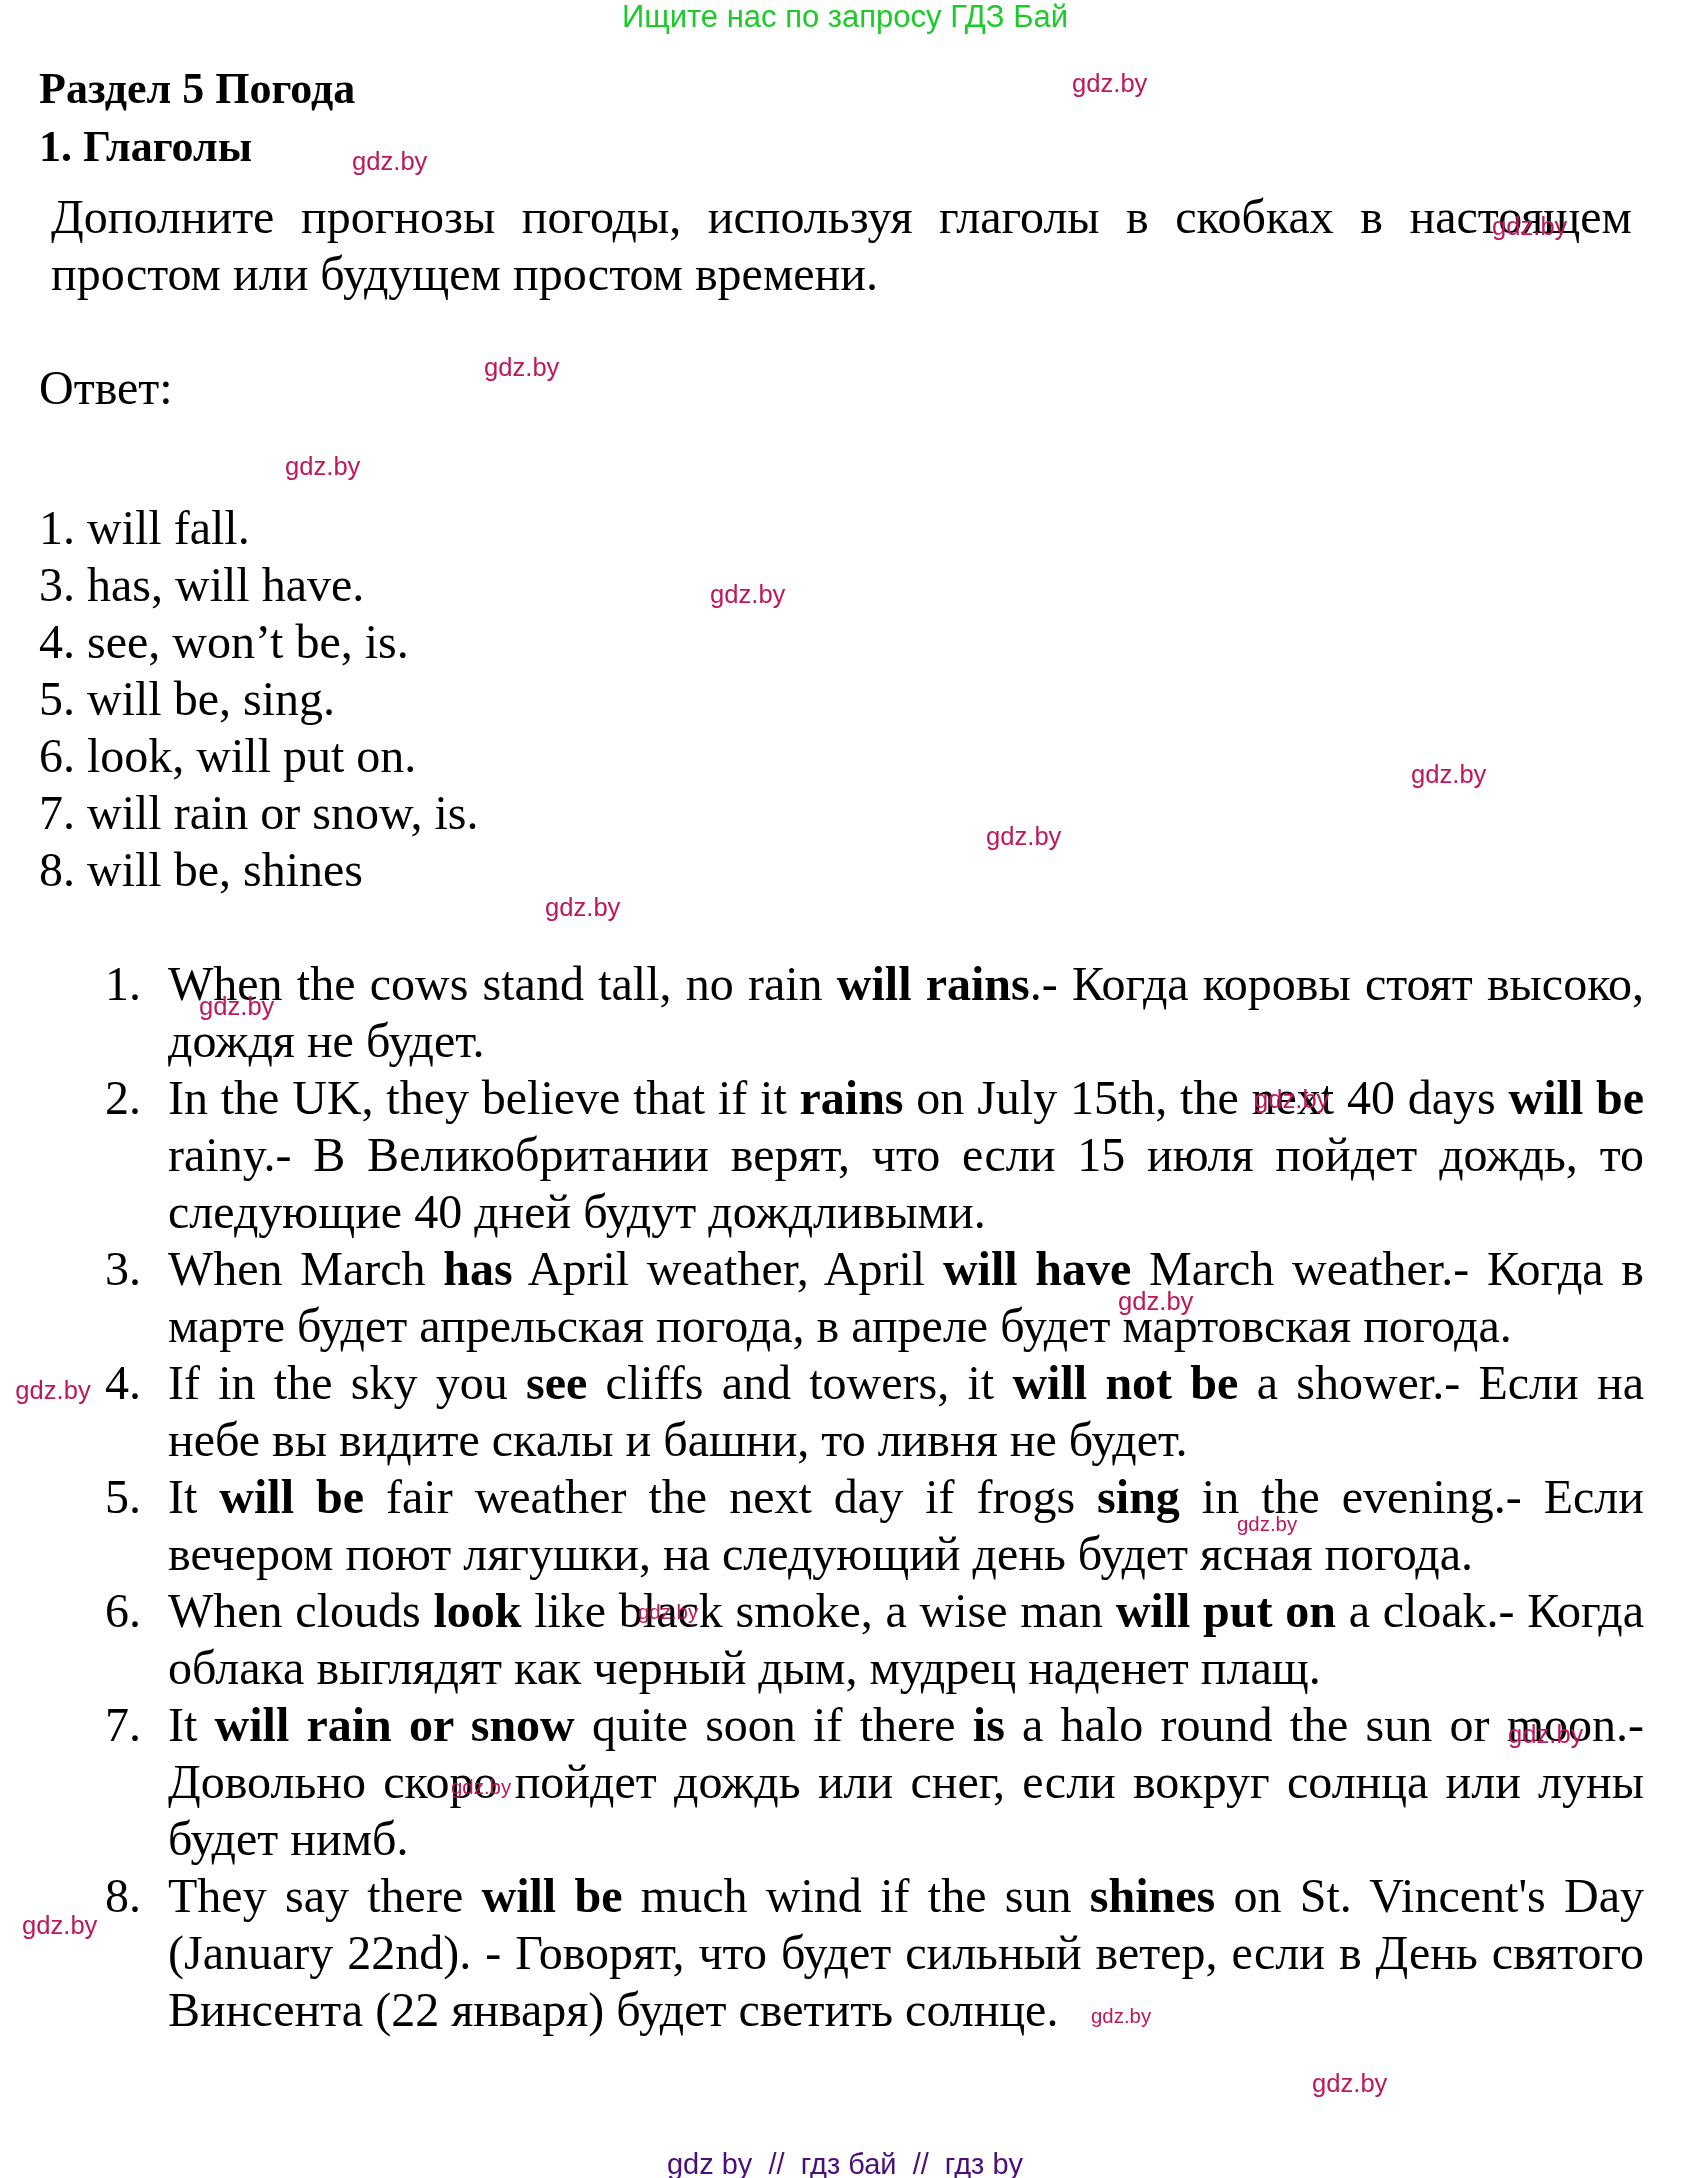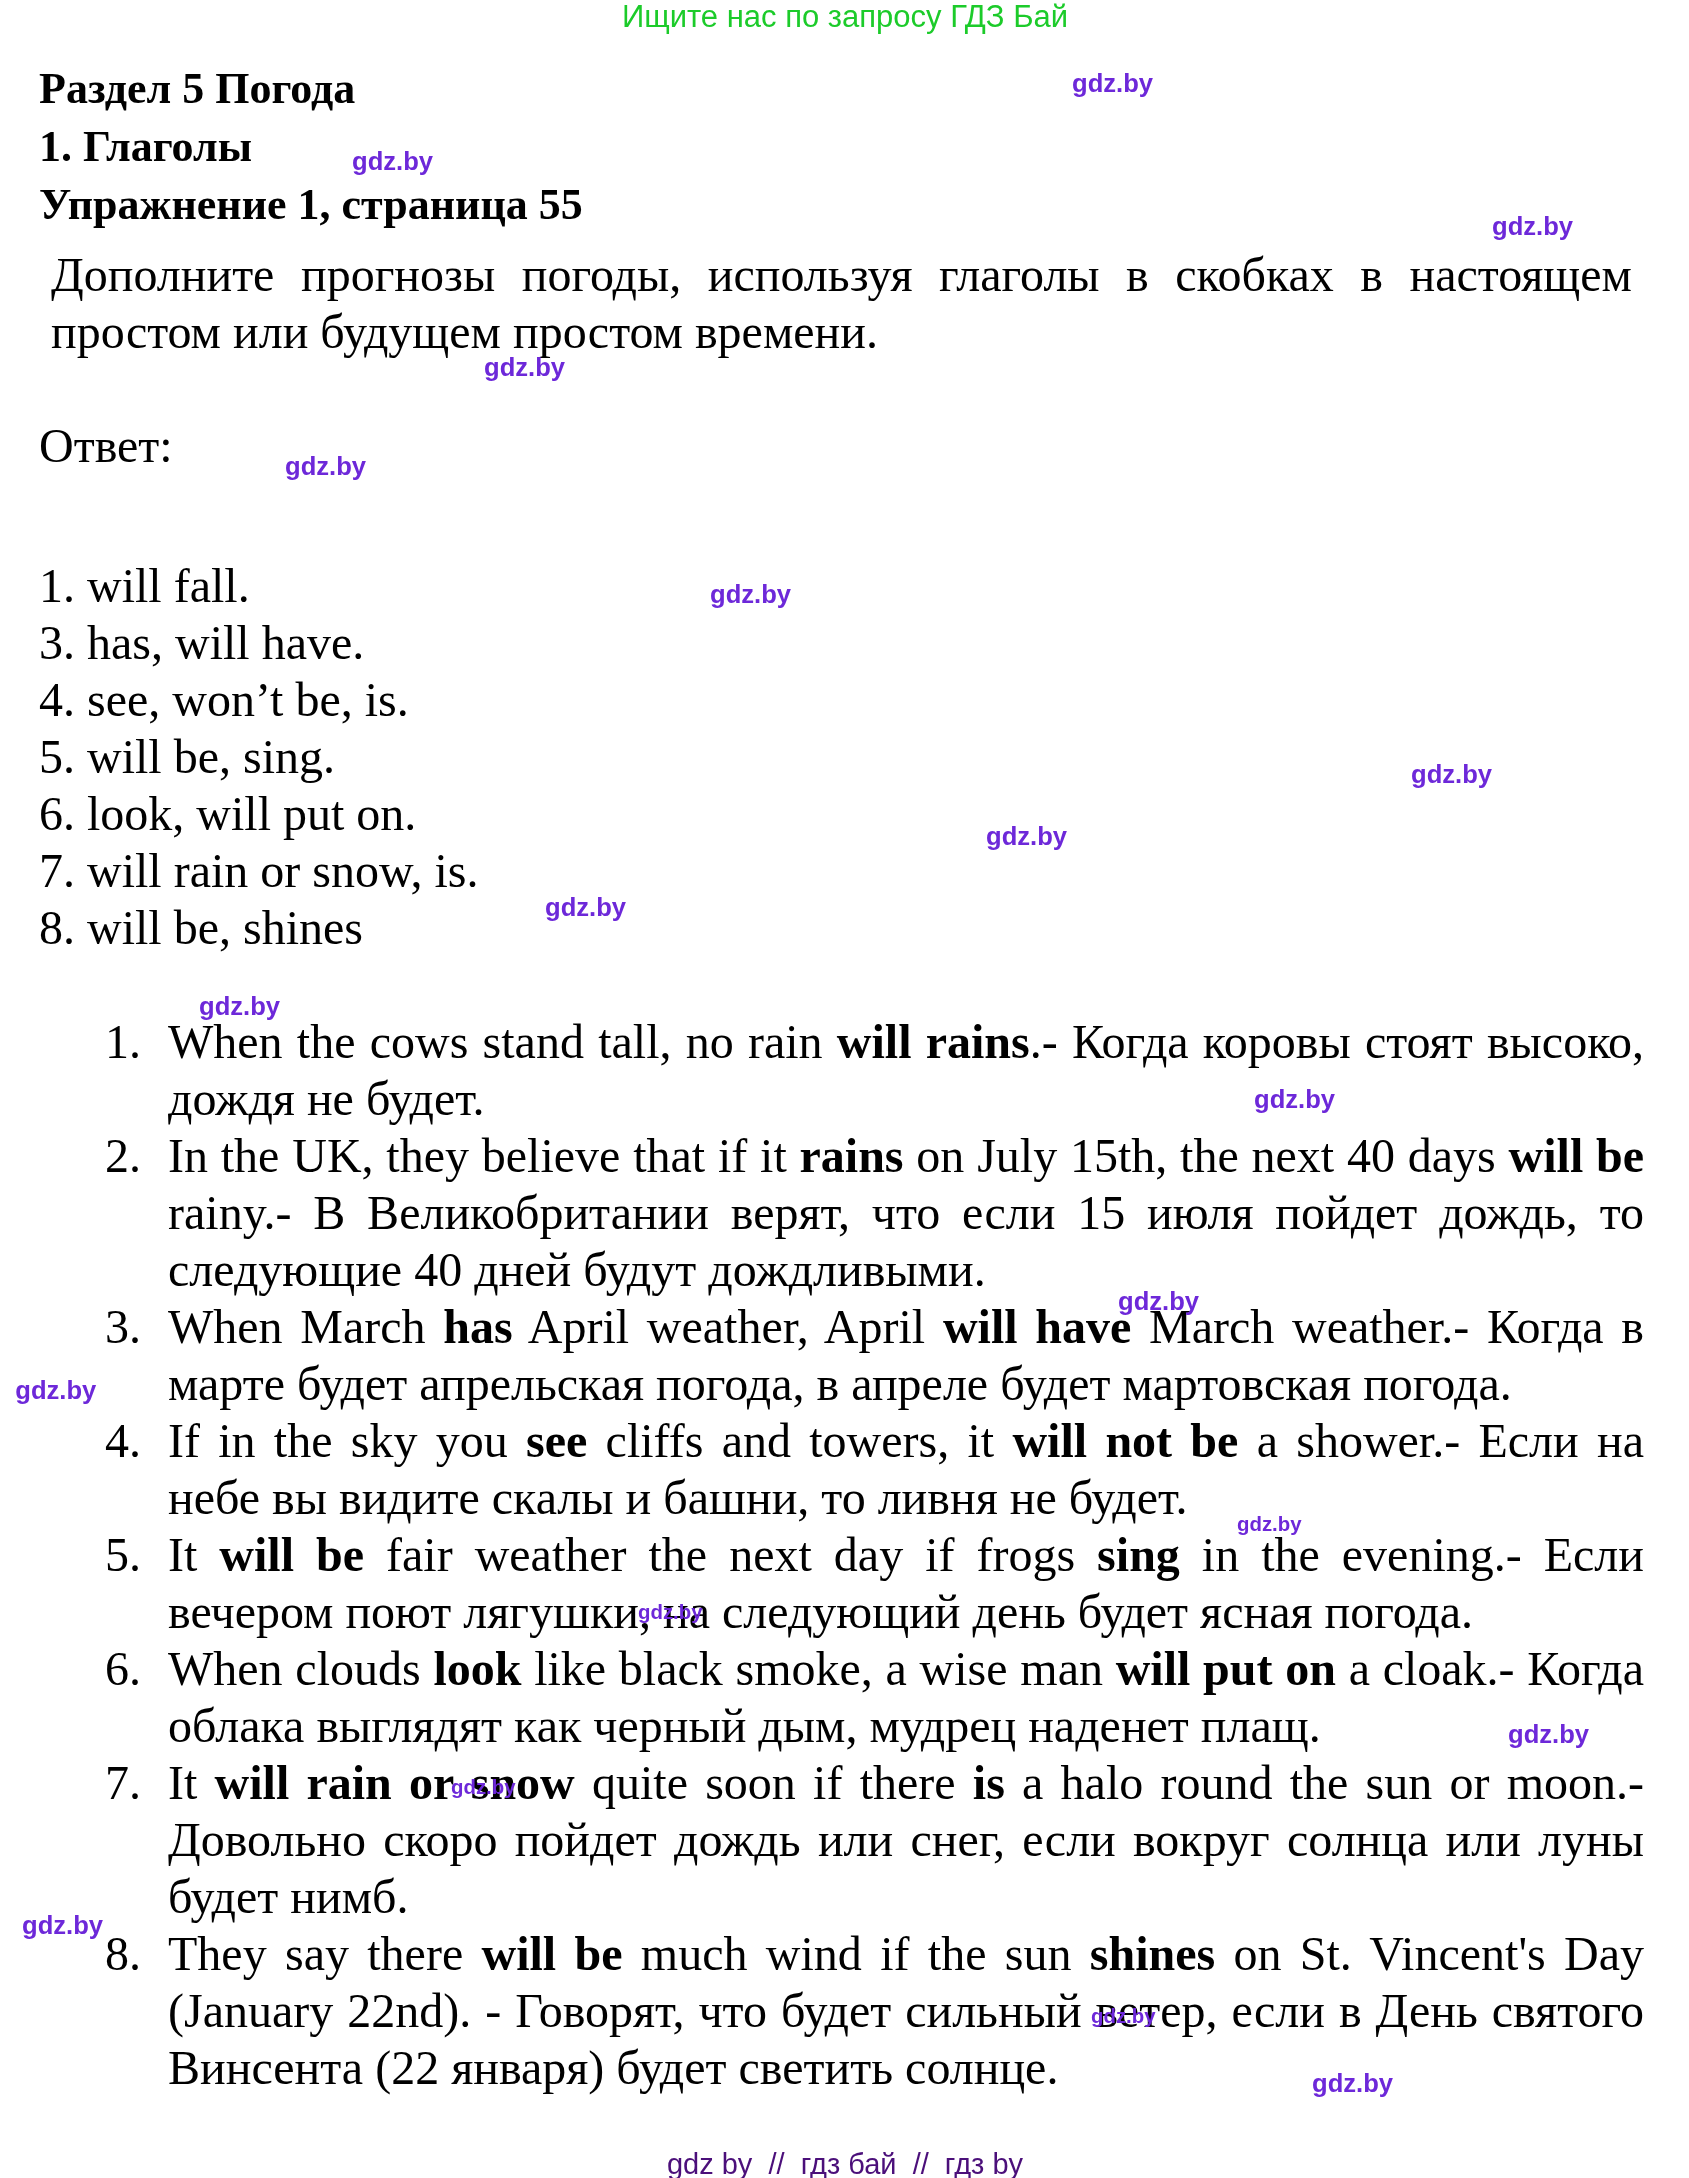--- a/index.html
+++ b/index.html
@@ -12,35 +12,34 @@
   .h { font-weight: bold; font-size: 44px; line-height: 58px; margin: 0; }
   .task { font-size: 48px; line-height: 57px; text-align: justify; margin: 12px; }
   .answer-label { font-size: 48px; line-height: 57px; margin-top: 57px; }
   .answers { list-style: none; margin: 83px 0 0 0; padding: 0; font-size: 48px; line-height: 57px; }
   .answers li { margin: 0; }
   .items { list-style: none; margin: 57px 0 0 0; padding: 0; font-size: 48px; line-height: 57px; }
   .items li { position: relative; padding-left: 129px; text-align: justify; }
   .items .num { position: absolute; left: 66px; top: 0; }
   .items b { font-weight: bold; }
   .wm { position: absolute; font-family: "Liberation Sans", "DejaVu Sans", sans-serif;
-        font-size: 25.6px; line-height: 27px; color: #6d28d9; white-space: nowrap; font-weight: bold; }
+        font-size: 25.6px; line-height: 27px; color: #be185d; white-space: nowrap; }
   .wm.small { font-size: 20.4px; }
   .footer { position: absolute; top: 2148px; left: 0; width: 1690px; text-align: center;
             font-family: "Liberation Sans", "DejaVu Sans", sans-serif; font-size: 29px;
             color: #4b0f7a; white-space: pre; }
 </style>
 </head>
 <body>
 
 <div class="banner" style="color: rgb(28, 203, 42); text-align: center;">Ищите нас по запросу ГДЗ Бай</div>
 
 <div class="content">
   <h1 class="h">Раздел 5 Погода</h1>
   <h2 class="h">1. Глаголы</h2>
-  <h3 class="h">Упражнение 1, страница 55</h3>
   <p class="task">Дополните прогнозы погоды, используя глаголы в скобках в настоящем простом или будущем простом времени.</p>
   <div class="answer-label">Ответ:</div>
   <ul class="answers">
     <li>1. will fall.</li>
     <li>3. has, will have.</li>
     <li>4. see, won’t be, is.</li>
     <li>5. will be, sing.</li>
     <li>6. look, will put on.</li>
     <li>7. will rain or snow, is.</li>
     <li>8. will be, shines</li>

